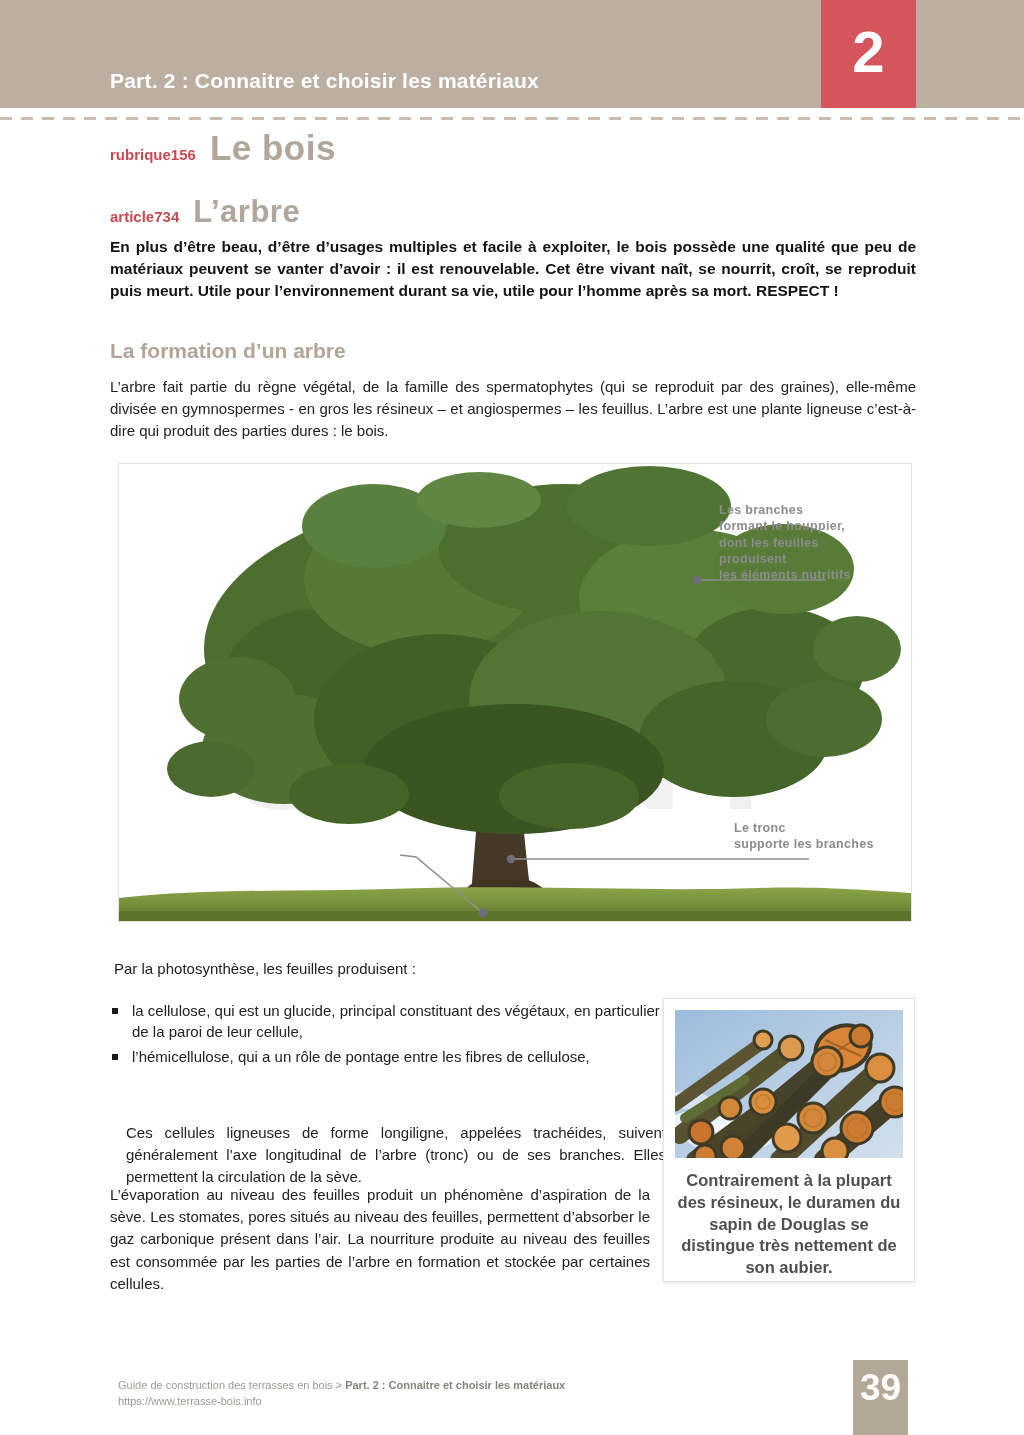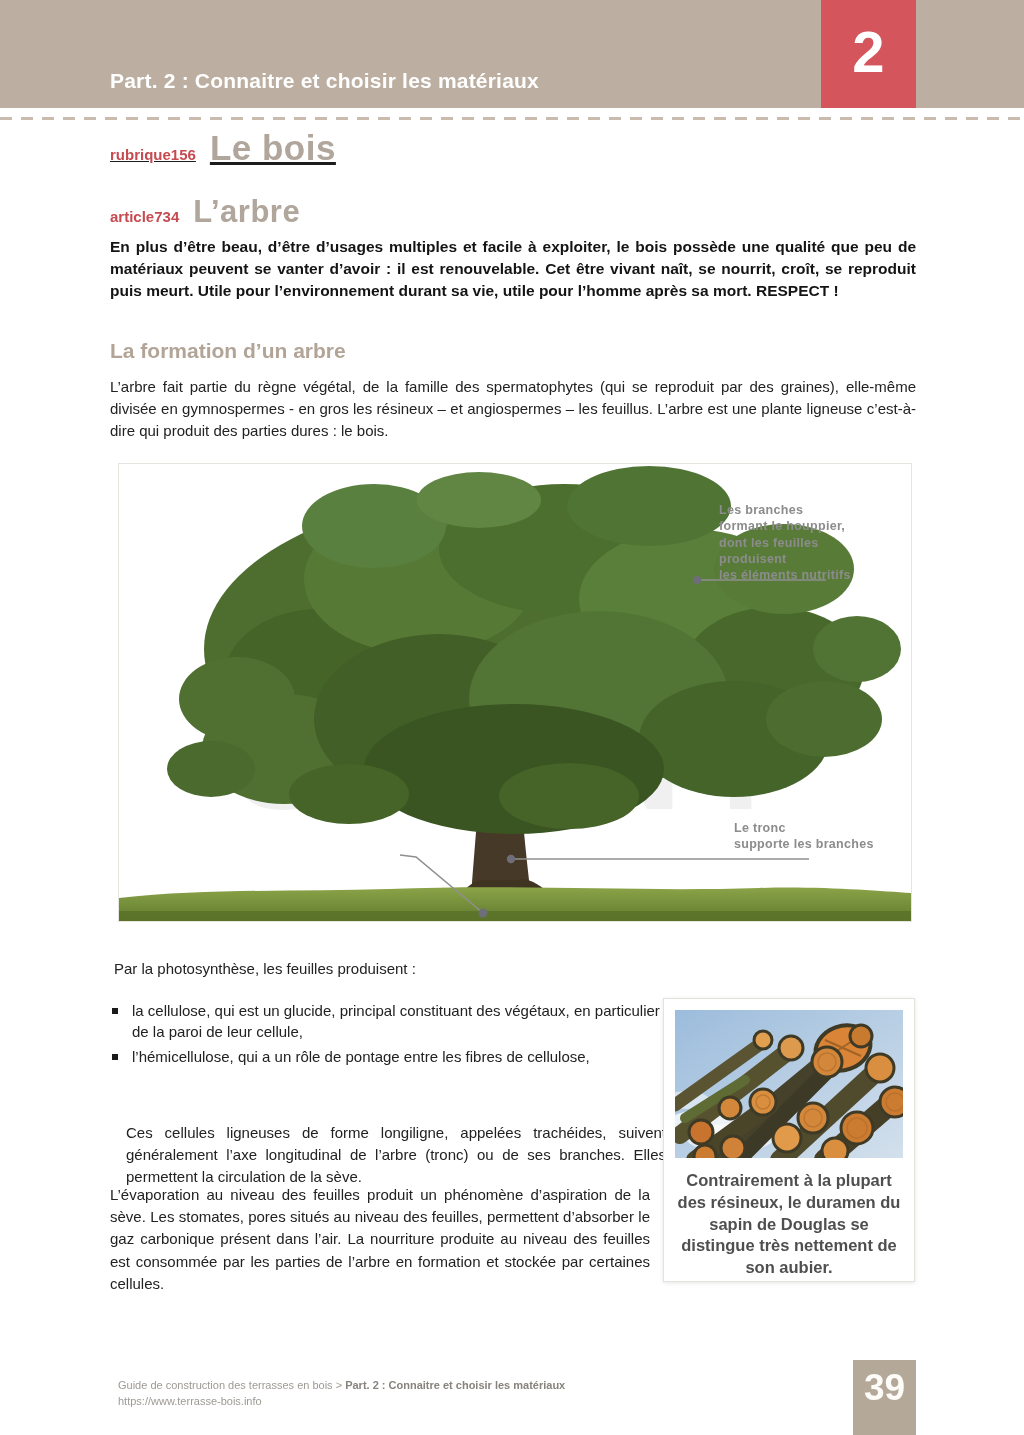--- a/index.html
+++ b/index.html
@@ -20,21 +20,21 @@
     position:absolute; left:821px; top:0; width:95px; height:108px;
     background:var(--chapter-red,#d5555c); display:flex; align-items:center; justify-content:center;
   }
   .chapter-number { color:#ffffff; font-size:58px; font-weight:bold; line-height:1; padding-bottom:4px; }
   .dashed-rule {
     position:absolute; left:0; top:117px; width:1024px; height:3px;
     background:repeating-linear-gradient(90deg, #c9bcae 0 12px, transparent 12px 21px);
   }
   
   .title-row { position:absolute; left:110px; display:flex; align-items:baseline; gap:14px; }
-  .rubrique-row { top:128px;text-decoration:underline; }
+  .rubrique-row { top:128px; }
   .article-row { top:194px; }
   .kicker { color:var(--label-red,#c74a50); font-weight:bold; font-size:15px; }
   .big-title { color:var(--title-tan,#b0a69b); font-weight:bold; font-size:35px; letter-spacing:.5px; }
   .article-row .big-title { font-size:31px; }
   
   .intro {
     position:absolute; left:110px; top:236px; width:806px;
     font-size:15.5px; font-weight:bold; color:#141414; line-height:1.42; text-align:justify; margin:0;
   }
   .section-heading {
@@ -74,21 +74,21 @@
   .aside-photo { display:block; width:228px; height:148px; }
   .aside-caption {
     margin:12px 2px 0; font-size:16.5px; font-weight:bold; color:var(--caption-gray,#4f4f4f);
     text-align:center; line-height:1.32;
   }
   
   .footer-text { position:absolute; left:118px; top:1378px; font-size:11px; color:var(--footer-gray,#9e9a94); line-height:1.45; }
   .footer-bold { font-weight:bold; color:#87837d; }
   .footer-url { color:var(--footer-gray,#9e9a94); text-decoration:none; }
   .page-box {
-    position:absolute; left:853px; top:1360px; width:63px; height:75px;
+    position:absolute; left:853px; top:1360px; width:55px; height:75px;
     background:var(--page-box-bg,#b4a899); display:flex; justify-content:center;
   }
   .page-number { color:#fdfcf8; font-size:37px; font-weight:bold; margin-top:7px; }
 </style>
 </head>
 <body>
 
 <div id="page">
 
   <div class="page-header">

